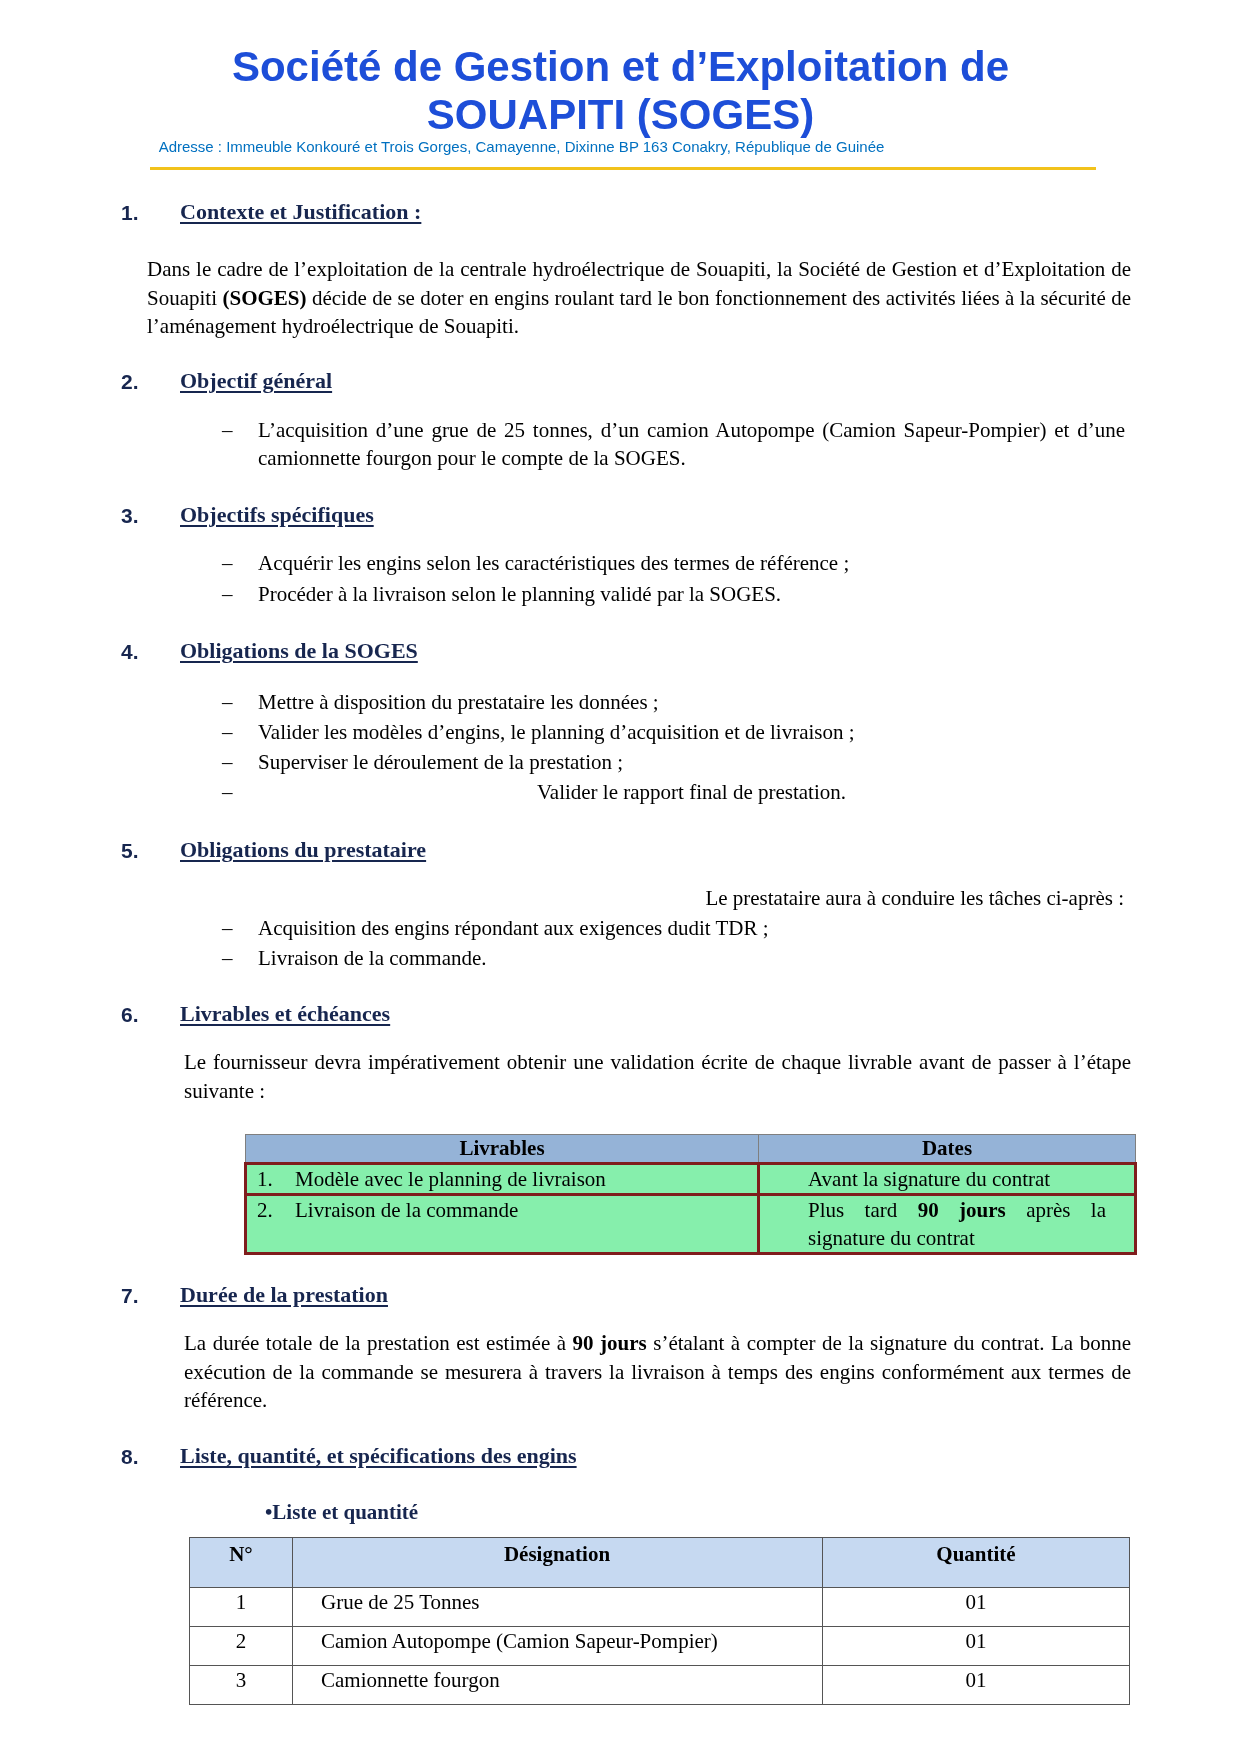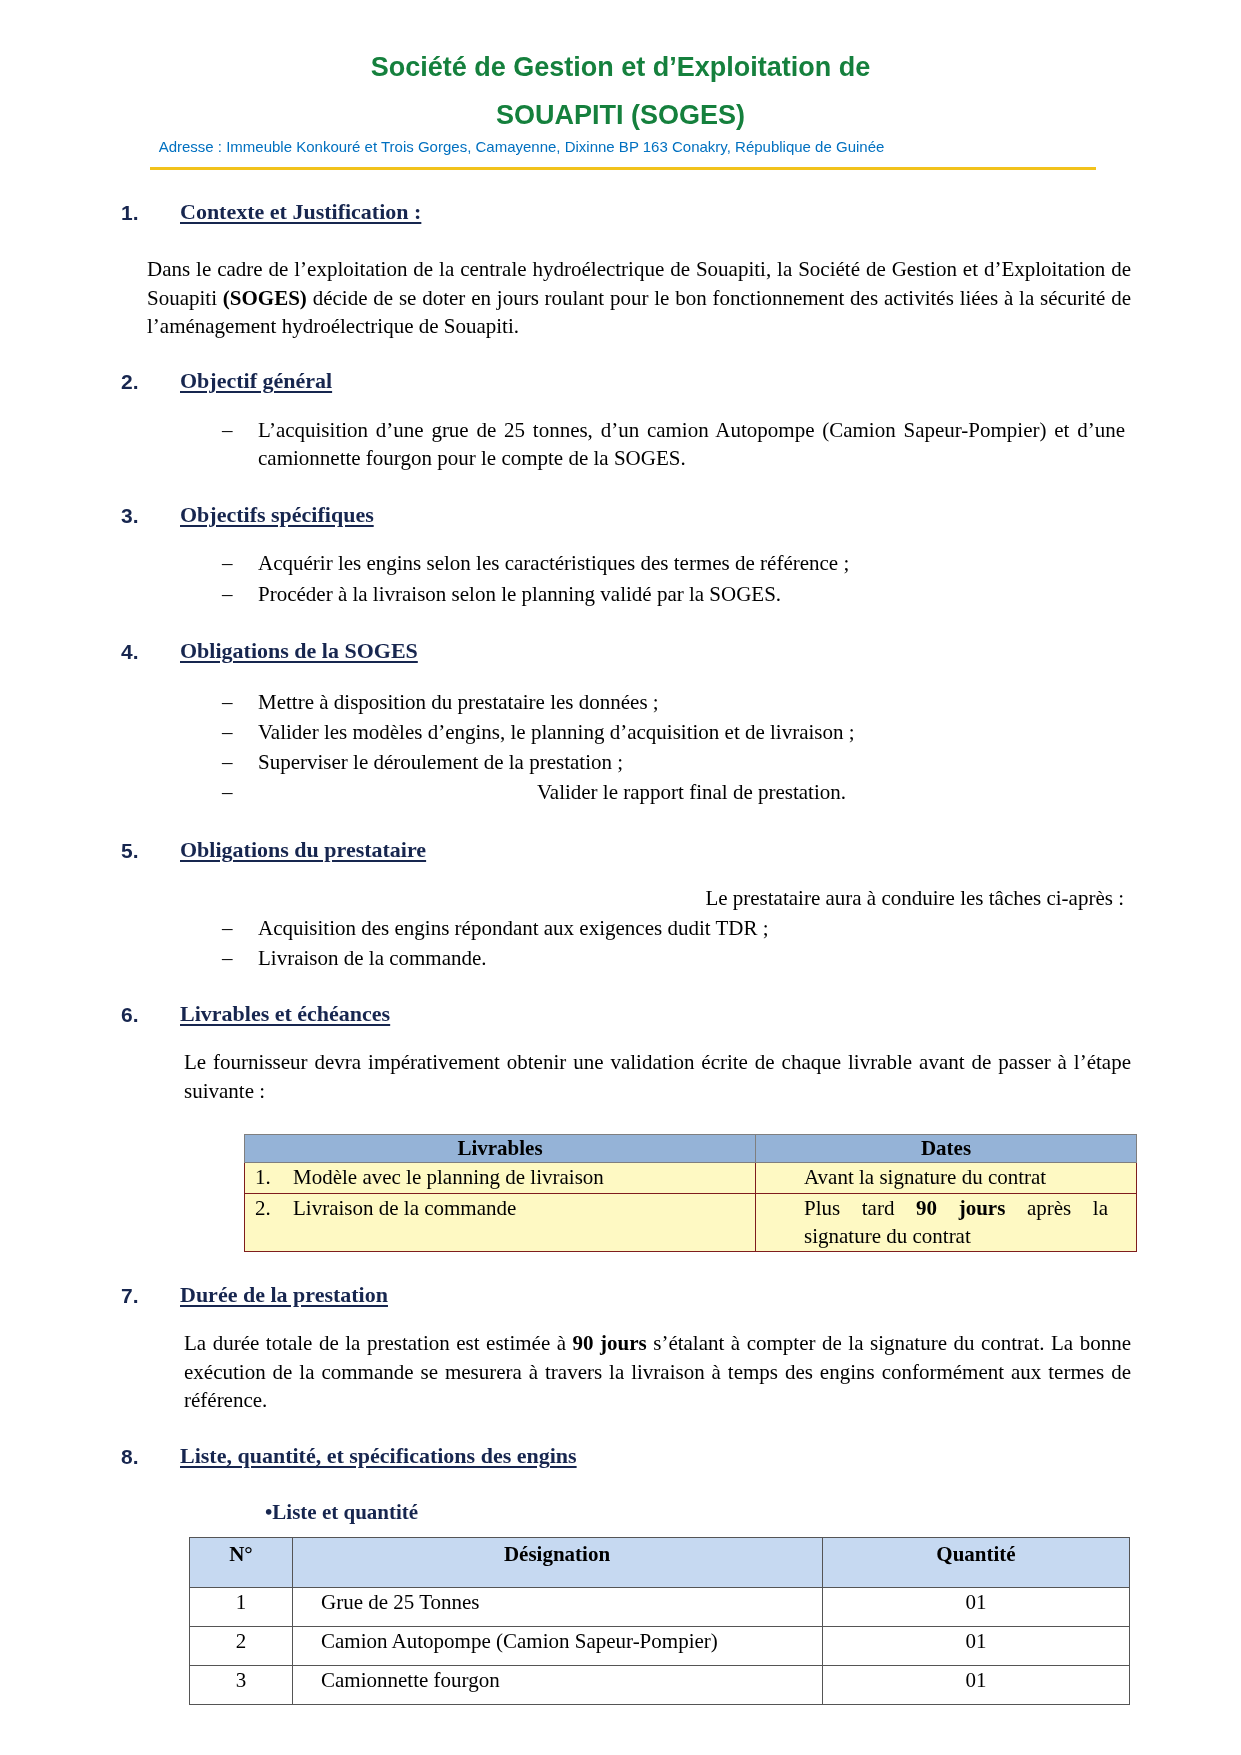--- a/index.html
+++ b/index.html
@@ -1,41 +1,41 @@
 <!DOCTYPE html>
 <html><head>
 <meta charset="utf-8">
 <style>
   html, body { margin: 0; padding: 0; background: #ffffff; }
   body { width: 1241px; height: 1755px; position: relative; overflow: hidden;
          font-family: "Liberation Serif", serif; color: #000; }
   .hdr-title { position: absolute; left: 0; width: 1241px; text-align: center;
                font-family: "Liberation Sans", sans-serif; font-weight: bold;
-               color: #15803d; font-size: 27px; line-height: 42px; }
+               color: #1d4ed8; font-size: 42px; line-height: 42px; }
   .hdr-title.l1 { top: 46px; }
   .hdr-title.l2 { top: 94px; }
   .hdr-addr { position: absolute; top: 138px; left: 0; width: 1043px; text-align: center;
               font-family: "Liberation Sans", sans-serif; color: #0070c0; font-size: 15px; }
   .hdr-rule { position: absolute; top: 167px; left: 150px; width: 946px; height: 3px; background: #f2c21b; }
 
   .sec-num { position: absolute; left: 121px; font-family: "Liberation Sans", sans-serif;
              font-weight: bold; font-size: 21px; color: #17264f; }
   .sec-title { position: absolute; left: 180px; font-weight: bold; font-size: 22px;
                color: #17264f; text-decoration: underline; text-decoration-thickness: 2px;
                text-underline-offset: 3px; }
   .para { position: absolute; font-size: 21px; line-height: 28.5px; text-align: justify; }
   .bullet { position: absolute; font-size: 21px; line-height: 28px; }
   .bullet .dash { position: absolute; left: 0; }
   .bullet .txt { position: absolute; left: 36px; right: 7px; text-align: justify; }
 
   table { border-collapse: collapse; position: absolute; font-size: 21px; }
   .t1 { left: 244px; top: 1134px; width: 893px; }
   .t1 th { background: #95b3d7; font-weight: bold; height: 27px; border: 1px solid #7f7f7f;
            padding: 0; line-height: 27px; }
-  .t1 td { background: #fef9c3; border: 1px solid #7f1d1d; vertical-align: top; padding: 0; line-height: 28px; }
+  .t1 td { background: #86efac; border: 3px solid #7f1d1d; vertical-align: top; padding: 0; line-height: 28px; }
   .t1 td.c1 { width: 500px; padding-left: 10px; }
   .t1 td.c2 { padding-left: 48px; padding-right: 28px; text-align: justify; }
   .t1 .num { display: inline-block; width: 38px; }
 
   .subbullet { position: absolute; left: 265px; top: 1500px; font-weight: bold; font-size: 21px; color: #17264f; }
   .t2 { left: 189px; top: 1537px; width: 941px; }
   .t2 th { background: #c6d9f1; font-weight: bold; border: 1px solid #555; height: 44px;
            vertical-align: top; padding-top: 4px; }
   .t2 td { border: 1px solid #555; height: 35px; vertical-align: top; padding-top: 2px; }
   .t2 .cn { width: 100px; text-align: center; }
@@ -46,21 +46,21 @@
 </head>
 <body>
 
 <div class="hdr-title l1">Société de Gestion et d’Exploitation de</div>
 <div class="hdr-title l2">SOUAPITI (SOGES)</div>
 <div class="hdr-addr">Adresse : Immeuble Konkouré et Trois Gorges, Camayenne, Dixinne BP 163 Conakry, République de Guinée</div>
 <div class="hdr-rule"></div>
 
 <div class="sec-num" style="top:201px">1.</div>
 <div class="sec-title" style="top:199px">Contexte et Justification :</div>
-<div class="para" style="left:147px; width:984px; top:255px"><span>Dans le cadre de l’exploitation de la centrale hydroélectrique de Souapiti, la Société de Gestion et d’Exploitation de Souapiti </span><b>(SOGES)</b><span> décide de se doter en jours roulant pour le bon fonctionnement des activités liées à la sécurité de l’aménagement hydroélectrique de Souapiti.</span></div>
+<div class="para" style="left:147px; width:984px; top:255px"><span>Dans le cadre de l’exploitation de la centrale hydroélectrique de Souapiti, la Société de Gestion et d’Exploitation de Souapiti </span><b>(SOGES)</b><span> décide de se doter en engins roulant tard le bon fonctionnement des activités liées à la sécurité de l’aménagement hydroélectrique de Souapiti.</span></div>
 
 <div class="sec-num" style="top:370px">2.</div>
 <div class="sec-title" style="top:368px">Objectif général</div>
 <div class="bullet" style="left:222px; width:910px; top:416px; height:56px">
   <span class="dash">–</span>
   <span class="txt">L’acquisition d’une grue de 25 tonnes, d’un camion Autopompe (Camion Sapeur-Pompier) et d’une camionnette fourgon pour le compte de la SOGES.</span>
 </div>
 
 <div class="sec-num" style="top:504px">3.</div>
 <div class="sec-title" style="top:502px">Objectifs spécifiques</div>

